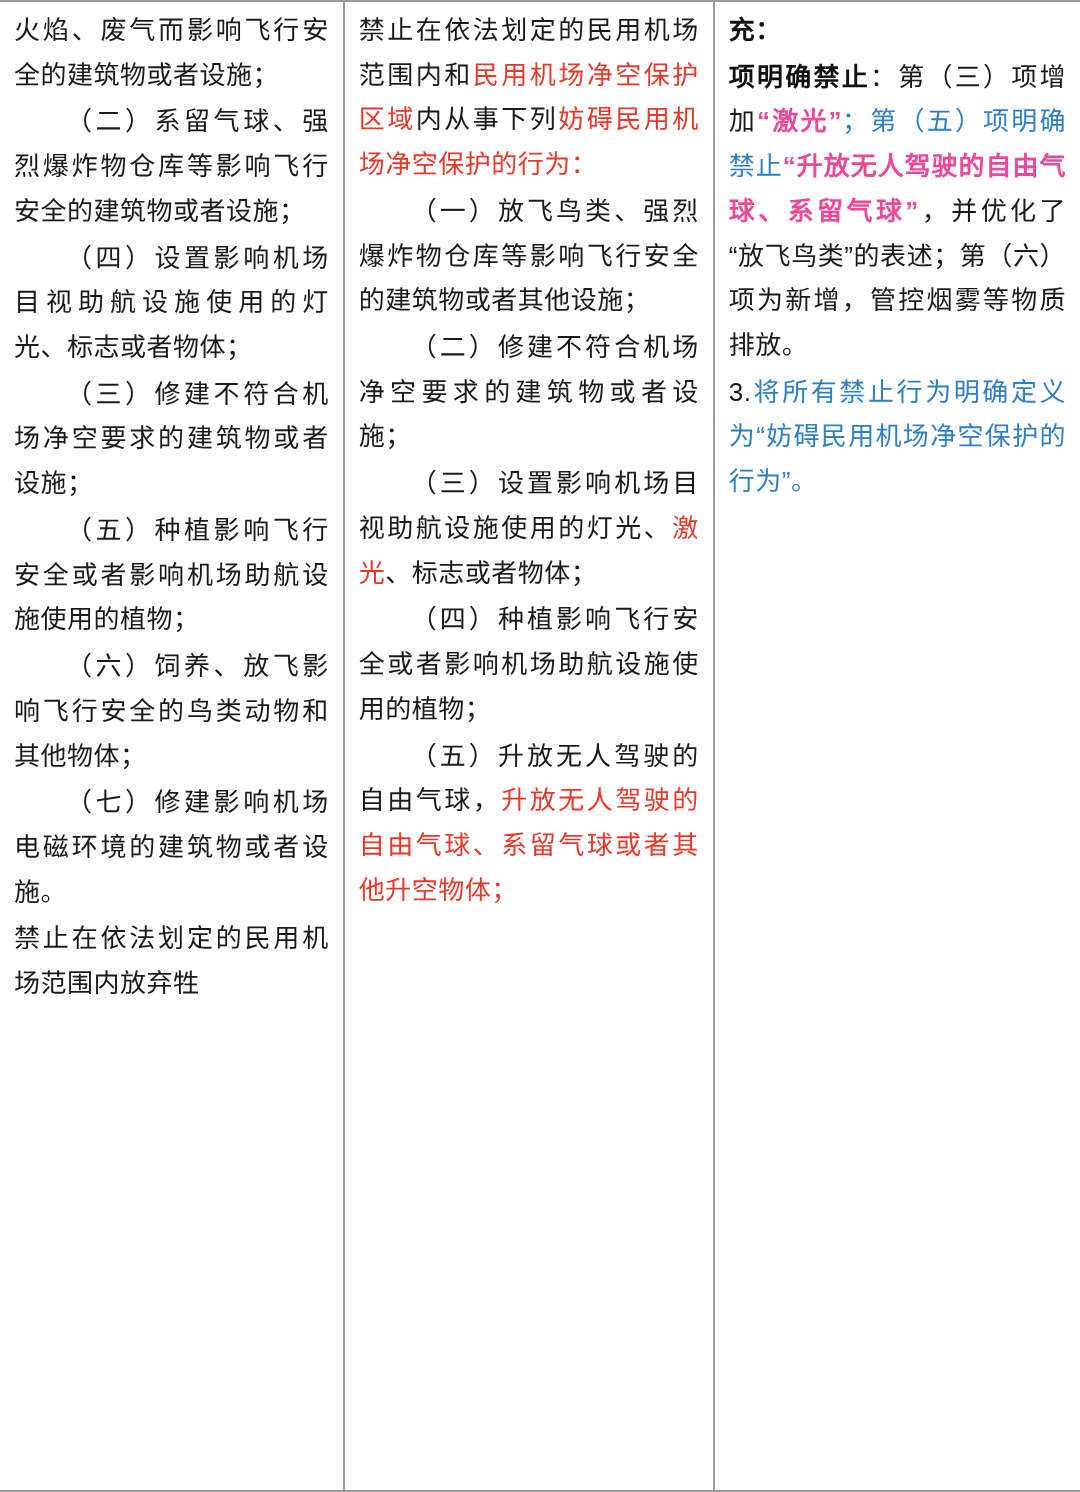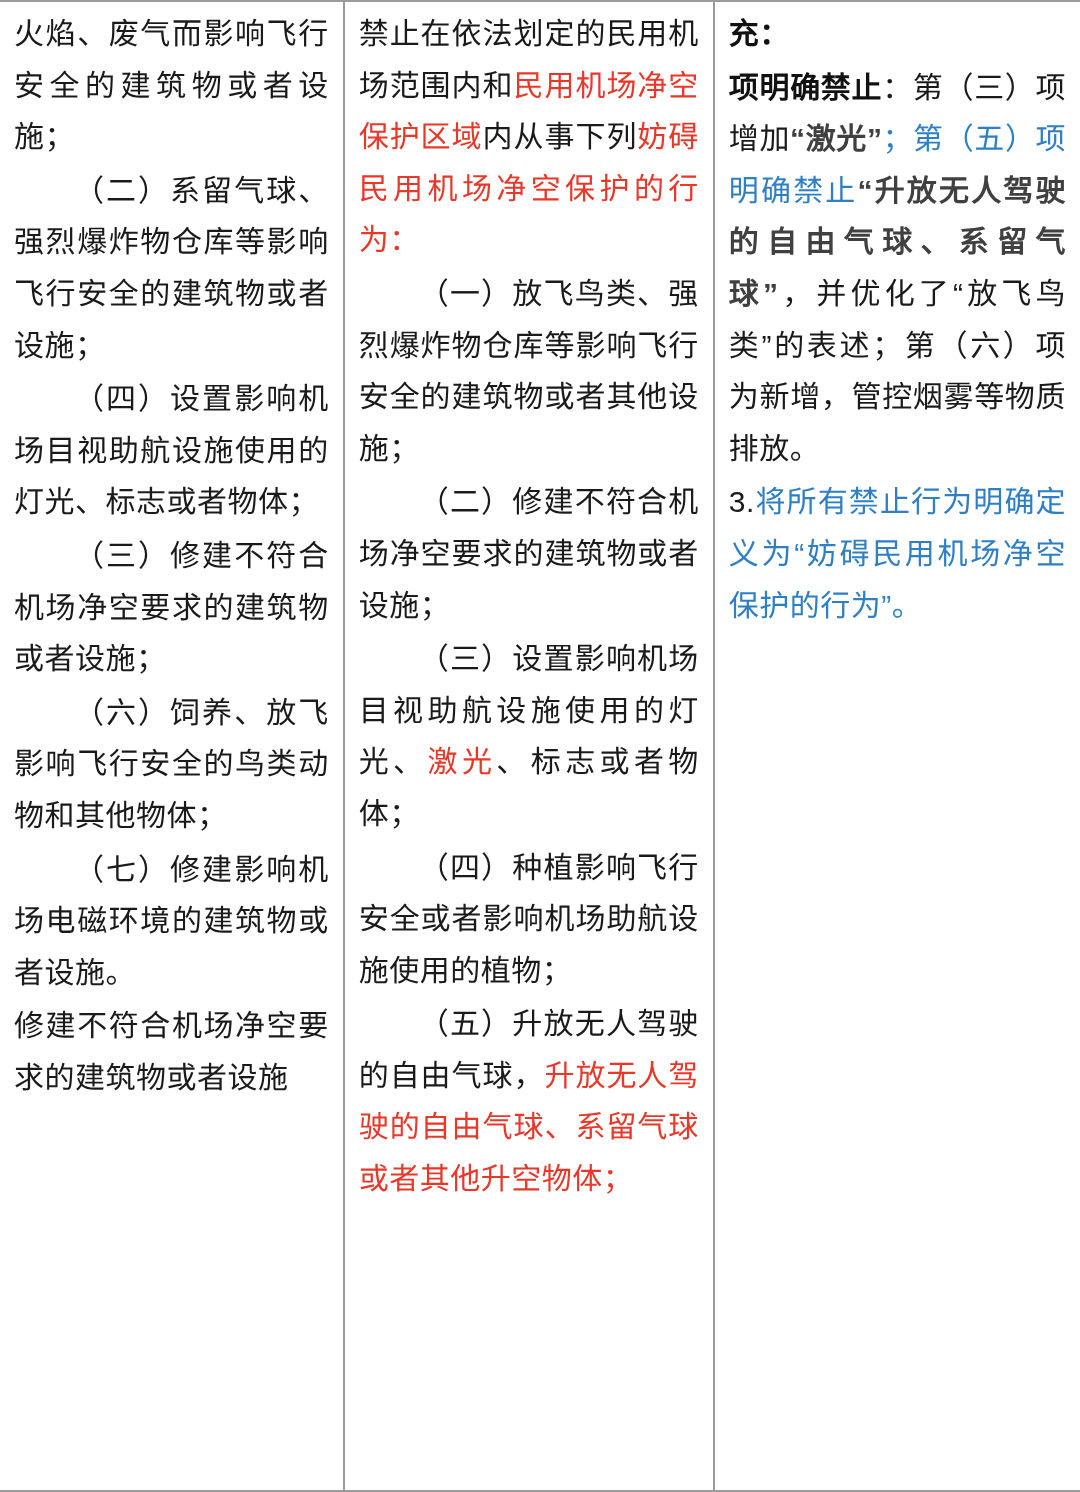--- a/index.html
+++ b/index.html
@@ -33,58 +33,59 @@
   }
   .col-mid {
     width: 378px;
     border-right: 2px solid #9b9b9b;
   }
   .col-right {
     width: 373px;
   }
   p {
     margin: 0 0 2px 0;
-    font-size: 30px;
+    font-size: 26px;
     line-height: 1.72;
     letter-spacing: 0.5px;
     text-align: justify;
     text-justify: inter-ideograph;
     word-break: break-all;
   }
   .indent {
     text-indent: 2em;
   }
   .red {
     color: #e8382a;
   }
   .blue {
     color: #2f7fc4;
   }
   .blue-bold {
-    color: #404040;
+    color: #ec4899;
     font-weight: bold;
   }
   .black-bold {
     color: #111111;
     font-weight: bold;
   }
 </style>
 </head>
 <body>
 
 <div class="table">
 
   <div class="col col-left" id="col-left">
       <p><span>火焰、废气而影响飞行安全的建筑物或者设施；</span></p>
       <p class="indent"><span>（二）系留气球、强烈爆炸物仓库等影响飞行安全的建筑物或者设施；</span></p>
       <p class="indent"><span>（四）设置影响机场目视助航设施使用的灯光、标志或者物体；</span></p>
       <p class="indent"><span>（三）修建不符合机场净空要求的建筑物或者设施；</span></p>
+      <p class="indent"><span>（五）种植影响飞行安全或者影响机场助航设施使用的植物；</span></p>
       <p class="indent"><span>（六）饲养、放飞影响飞行安全的鸟类动物和其他物体；</span></p>
       <p class="indent"><span>（七）修建影响机场电磁环境的建筑物或者设施。</span></p>
-      <p><span>修建不符合机场净空要求的建筑物或者设施</span></p>
+      <p><span>禁止在依法划定的民用机场范围内放弃牲</span></p>
     </div>
   <div class="col col-mid" id="col-mid">
       <p><span>禁止在依法划定的民用机场范围内和</span><span class="red">民用机场净空保护区域</span><span>内从事下列</span><span class="red">妨碍民用机场净空保护的行为：</span></p>
       <p class="indent"><span>（一）放飞鸟类、强烈爆炸物仓库等影响飞行安全的建筑物或者其他设施；</span></p>
       <p class="indent"><span>（二）修建不符合机场净空要求的建筑物或者设施；</span></p>
       <p class="indent"><span>（三）设置影响机场目视助航设施使用的灯光、</span><span class="red">激光</span><span>、标志或者物体；</span></p>
       <p class="indent"><span>（四）种植影响飞行安全或者影响机场助航设施使用的植物；</span></p>
       <p class="indent"><span>（五）升放无人驾驶的自由气球，</span><span class="red">升放无人驾驶的自由气球、系留气球或者其他升空物体；</span></p>
     </div>
   <div class="col col-right" id="col-right">

